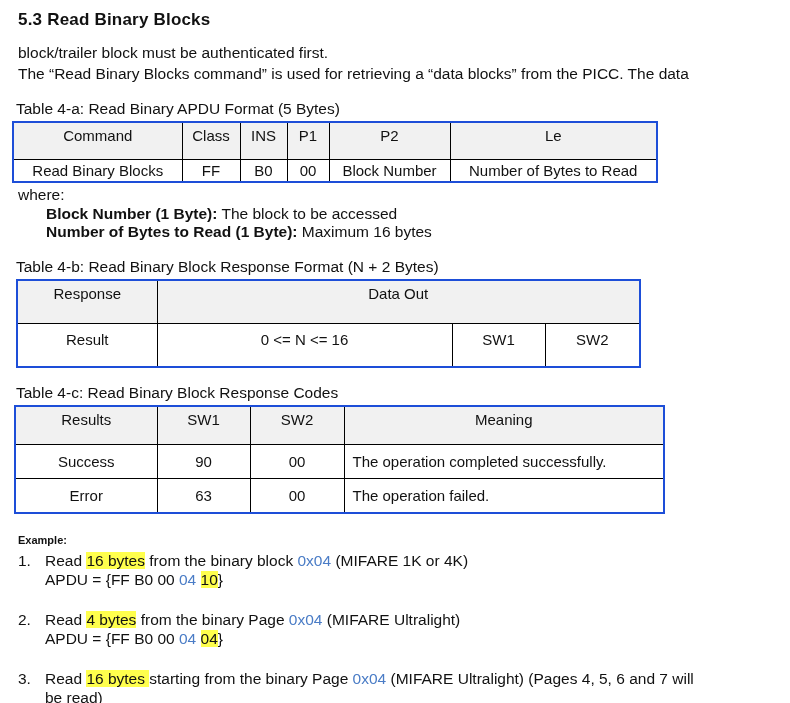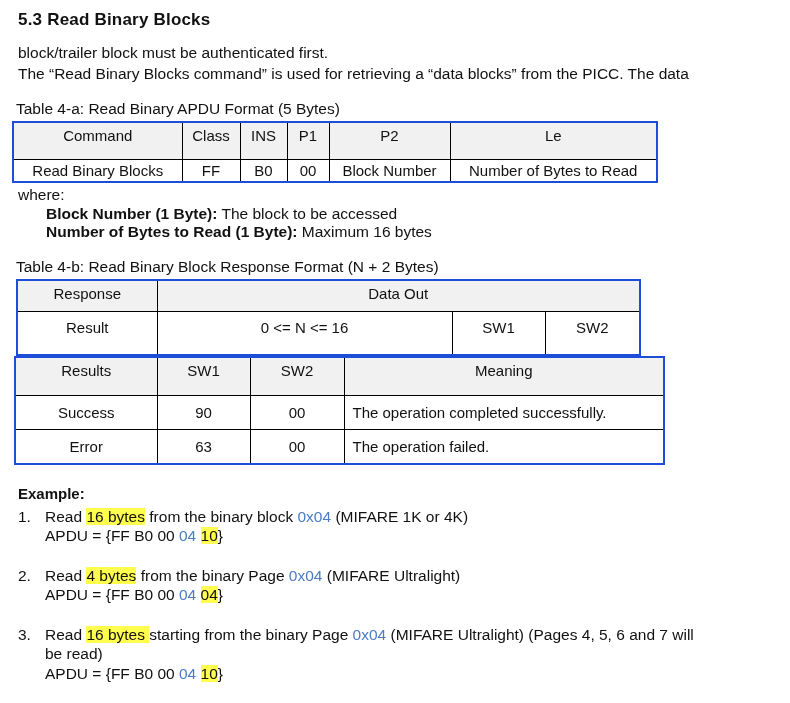--- a/index.html
+++ b/index.html
@@ -26,34 +26,34 @@
   thead th { background: var(--table_header_bg, #f1f1f1);
              vertical-align: top; padding-top: 4px; }
 
   
   .table-a { margin-left: -6px; width: 644px; }
   .table-a thead th { height: 37px; }
   .table-a tbody td { height: 23px; }
 
   
   .table-b { margin-left: -2px; width: 625px; }
-  .table-b thead th { height: 32px; }
+  .table-b thead th { height: 44px; }
   .table-b tbody td { height: 43px; vertical-align: top; padding-top: 7px; }
 
   
   .table-c { margin-left: -4px; width: 649px; }
   .table-c thead th { height: 39px; }
   .table-c tbody td { height: 34px; }
   .table-c tbody td.meaning { text-align: left; padding-left: 8px; }
 
   .where { margin-top: 3px; font-size: 15.5px; line-height: 18.5px; }
   .where-item { padding-left: 28px; }
   .term { font-weight: bold; }
 
-  .example-label { margin-top: 20px; font-size: 15px; font-weight: bold; }
+  .example-label { margin-top: 20px; font-size: 11px; font-weight: bold; }
   .ex-item { display: flex; font-size: 15.5px; line-height: 19.5px; }
   .ex-item.first { margin-top: 5px; }
   .ex-item.spaced { margin-top: 20px; }
   .ex-num { width: 27px; flex: none; }
   .ex-body { flex: 1; }
   .hl { background: var(--highlight, #ffff4d); }
   .blue { color: var(--blue, #4a7cc6); }
 </style>
 </head>
 <body>
@@ -122,20 +122,21 @@
     <tbody>
       <tr>
         <td>Result</td>
         <td>0 &lt;= N &lt;= 16</td>
         <td>SW1</td>
         <td>SW2</td>
       </tr>
     </tbody>
   </table>
 
+  <div class="tbl-title">Table 4-c: Read Binary Block Response Codes</div>
   <table class="table-c">
     <colgroup>
       <col style="width:142px">
         <col style="width:93px">
         <col style="width:94px">
         <col style="width:320px">
     </colgroup>
     <thead>
       <tr>
         <th>Results</th>

